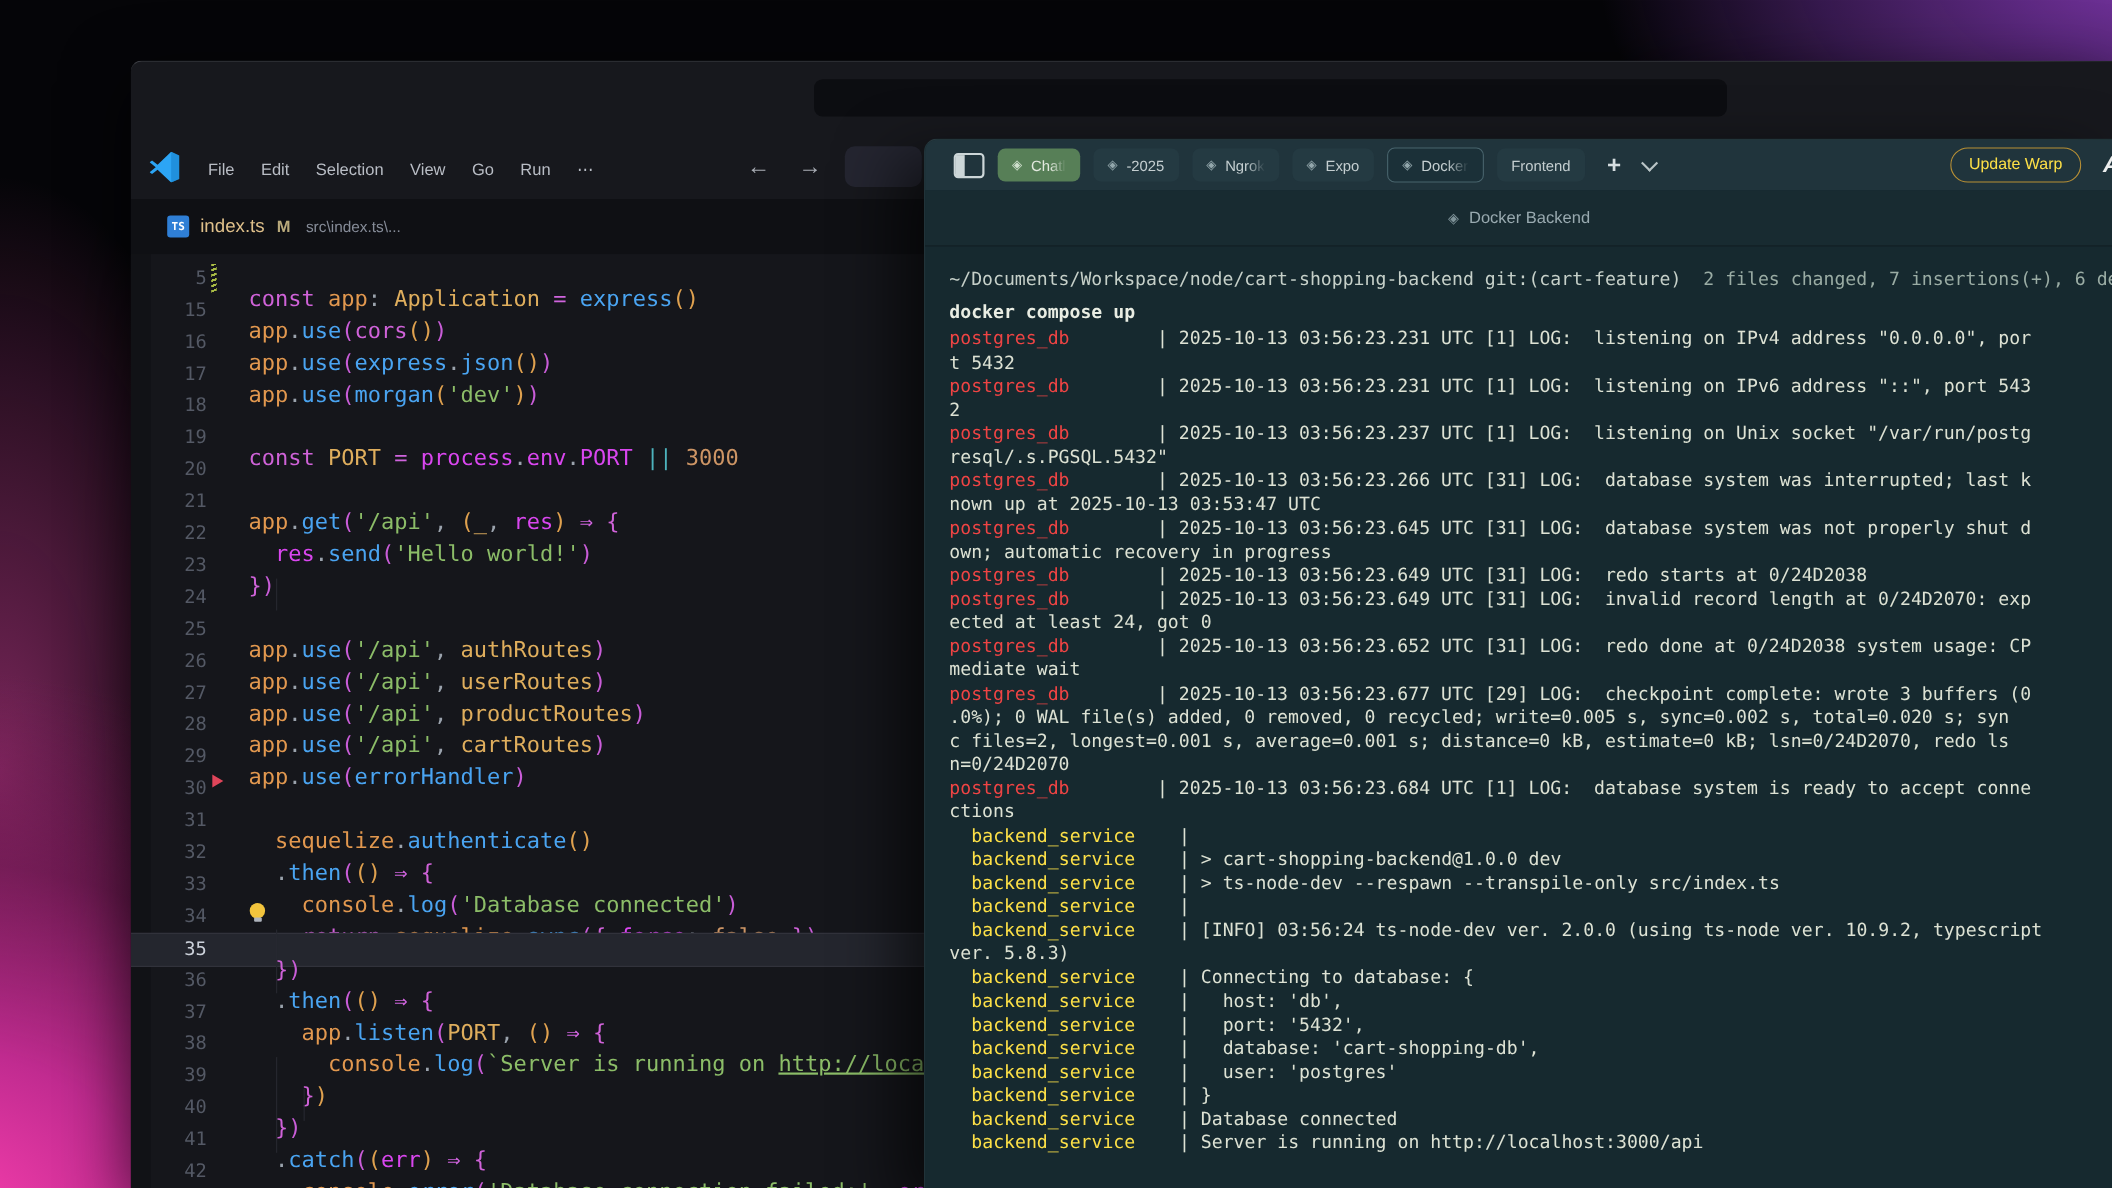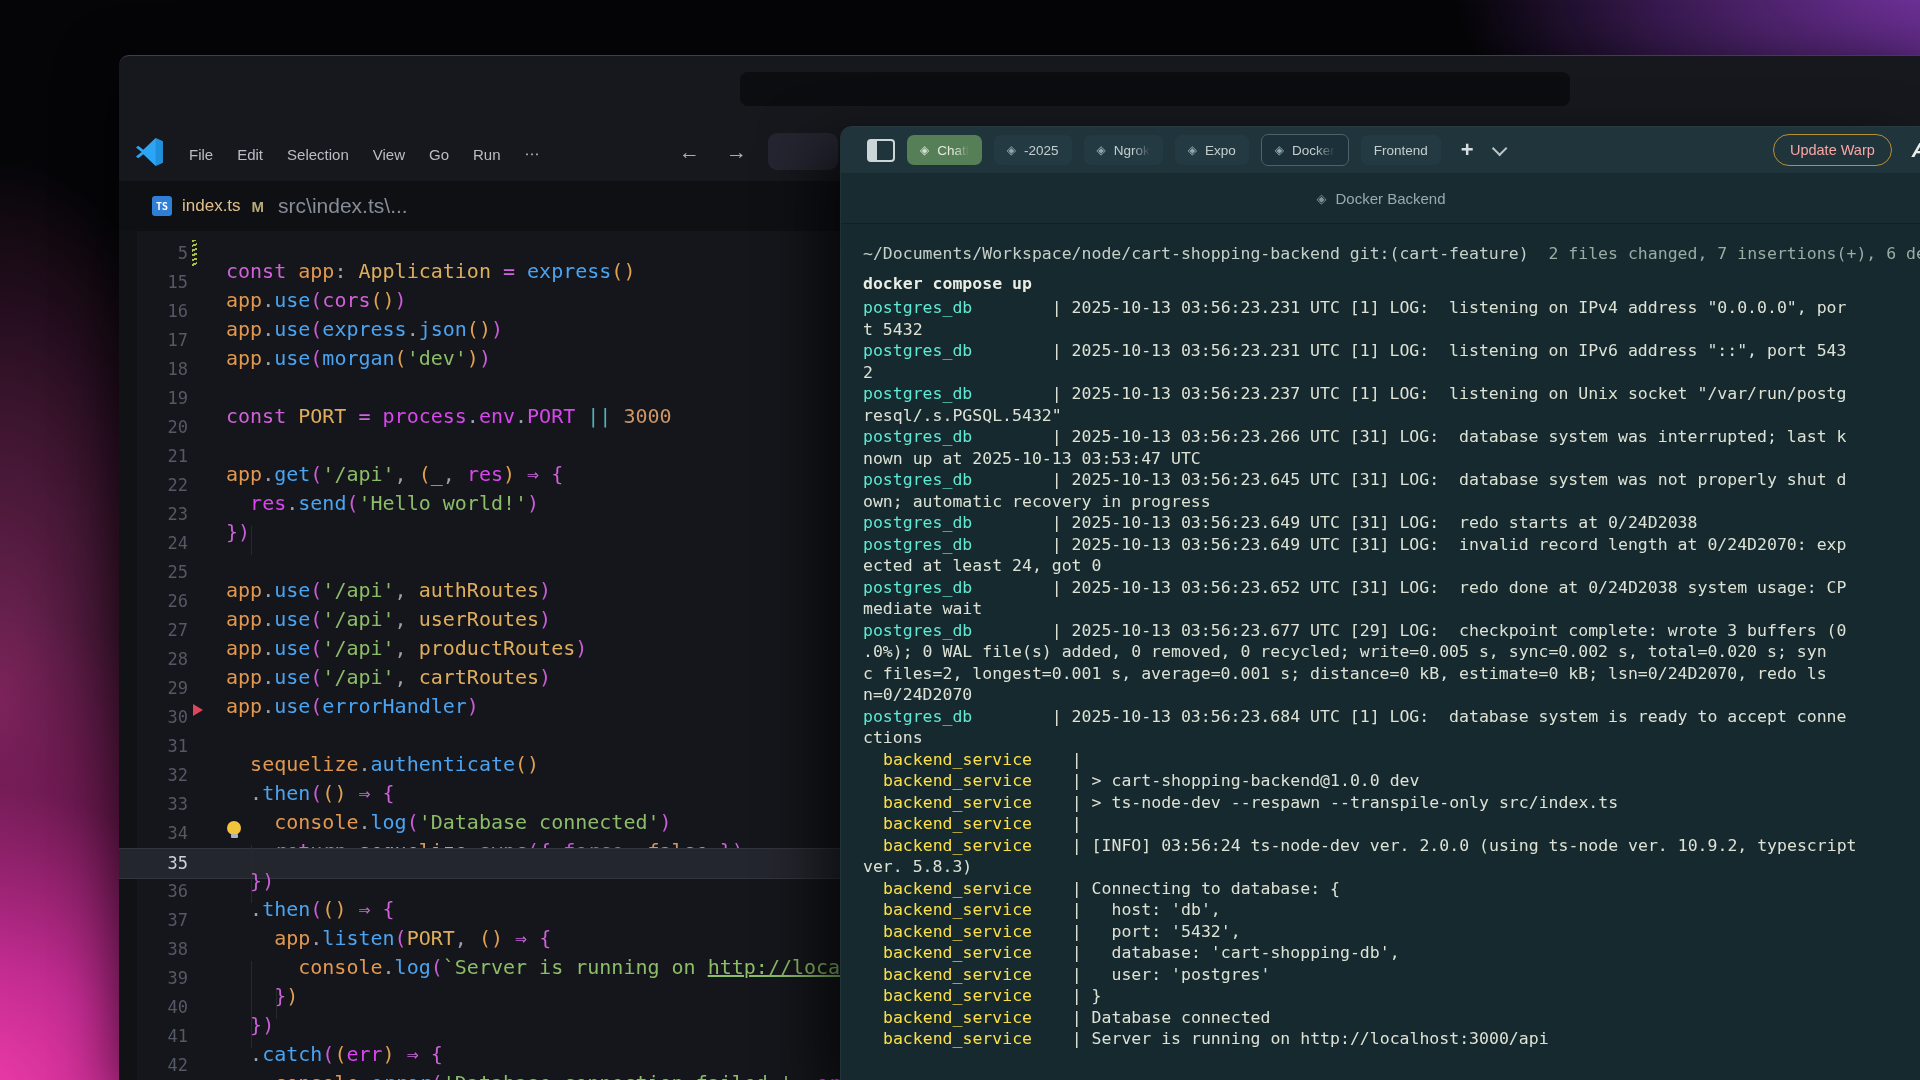--- a/index.html
+++ b/index.html
@@ -22,21 +22,21 @@
   #nav-arrows{position:absolute;left:560px;top:84px;display:flex;gap:26px;
     color:#a9adb5;font-size:21px;}
   #vsc-pill{position:absolute;left:649px;top:77px;width:70px;height:37px;background:#242530;border-radius:9px;}
   #tabrow{position:absolute;left:0;top:125px;width:100%;height:50px;background:#0f1014;
     display:flex;align-items:center;}
   #ts-icon{margin-left:33px;width:20px;height:20px;background:#2f7fd6;border-radius:3px;
     color:#fff;font-size:10px;font-weight:bold;display:flex;align-items:center;justify-content:center;
     font-family:"DejaVu Sans Mono",monospace;}
   #tab-filename{margin-left:10px;color:#dfc08b;font-size:17px;text-align:center;}
   #tab-modified{margin-left:11px;color:#b9a97b;font-size:15px;font-weight:bold;}
-  #tab-breadcrumb{margin-left:14px;color:#8187929;font-size:21px;color:#868c98;}
+  #tab-breadcrumb{margin-left:14px;color:#8187929;font-size:14px;color:#868c98;}
 
   #editor{position:absolute;left:0;top:175px;width:100%;height:850px;background:#15161b;overflow:hidden;}
   #gutter-strip{position:absolute;left:0;top:0;width:18px;height:100%;background:#111216;}
   .code-row{position:absolute;left:0;width:100%;height:29px;white-space:pre;
     font-family:"DejaVu Sans Mono",monospace;font-size:20px;line-height:29px;}
   .code-row .ln{position:absolute;left:18px;width:51px;text-align:right;color:#545965;
     font-size:17px;line-height:29px;}
   .code-row .code{position:absolute;left:107px;top:0;margin-top:18px;}
   .code-row.cur{background:#24262e;border-top:1px solid #33353e;border-bottom:1px solid #33353e;}
   .code-row.cur .ln{color:#ccd1da;}
@@ -66,35 +66,35 @@
   .t-tab.green{background:#577f57;color:#e3e9df;}
   .t-tab.boxed{background:#1b3038;border:1px solid #49646d;}
   .t-tab .diamond{color:#93a7ac;margin-right:8px;font-size:12px;}
   .t-tab.green .diamond{color:#cfe0cd;}
   .t-tab .lbl.fade{-webkit-mask-image:linear-gradient(90deg,#000 55%,rgba(0,0,0,0) 100%);
     mask-image:linear-gradient(90deg,#000 55%,rgba(0,0,0,0) 100%);}
   #t-plus{margin-left:20px;color:#d5dde0;font-size:22px;font-weight:bold;flex:none;}
   #t-chev{margin-left:18px;width:9px;height:9px;border-right:2px solid #b9c4c6;
     border-bottom:2px solid #b9c4c6;transform:rotate(45deg) translateY(-3px);flex:none;}
   #update-warp{margin-left:auto;margin-right:20px;height:30px;border:1.5px solid #b78f35;border-radius:16px;
-    color:#fca5a5;font-size:14.5px;display:flex;align-items:center;padding:0 16px;flex:none;background:rgba(0,0,0,0);}
+    color:#fde047;font-size:14.5px;display:flex;align-items:center;padding:0 16px;flex:none;background:rgba(0,0,0,0);}
   #warp-a{color:#eceeee;font-size:21px;font-weight:bold;margin-right:-6px;flex:none;font-style:italic;}
   #t-titlerow{position:absolute;left:0;top:46px;width:100%;height:50px;background:#182b31;
     display:flex;align-items:center;justify-content:center;color:#99aab0;font-size:15px;
     border-bottom:1px solid rgba(0,0,0,.25);}
   #t-titlerow .diamond{color:#7f9399;margin-right:9px;font-size:13px;}
   #t-content{position:absolute;left:22px;top:96px;right:0;bottom:0;
     font-family:"DejaVu Sans Mono",monospace;font-size:16.5px;line-height:21.5px;}
   #t-prompt{position:absolute;left:0;top:20px;white-space:pre;overflow:hidden;width:100%;}
   #t-prompt .pathgit{color:#c6d0c9;}
   #t-prompt .stats{color:#9aaca4;}
   #t-command{position:absolute;left:0;top:50px;color:#e9ede3;font-weight:bold;white-space:pre;}
   #t-logs{position:absolute;left:0;top:74px;right:0;bottom:0;overflow:hidden;}
   .t-line{white-space:pre;height:21.5px;overflow:hidden;color:#dde2d4;}
-  .p-pg{color:#5eead4;text-align:right;}
+  .p-pg{color:#ef4444;text-align:right;}
   .p-be{color:#fde047;margin-left:20px;}
 </style>
 </head>
 <body>
 
 <div id="vscode">
   <div id="vsc-cmdcenter"></div>
 
   <div id="vsc-logo">
     <svg width="28" height="28" viewBox="0 0 100 100">

